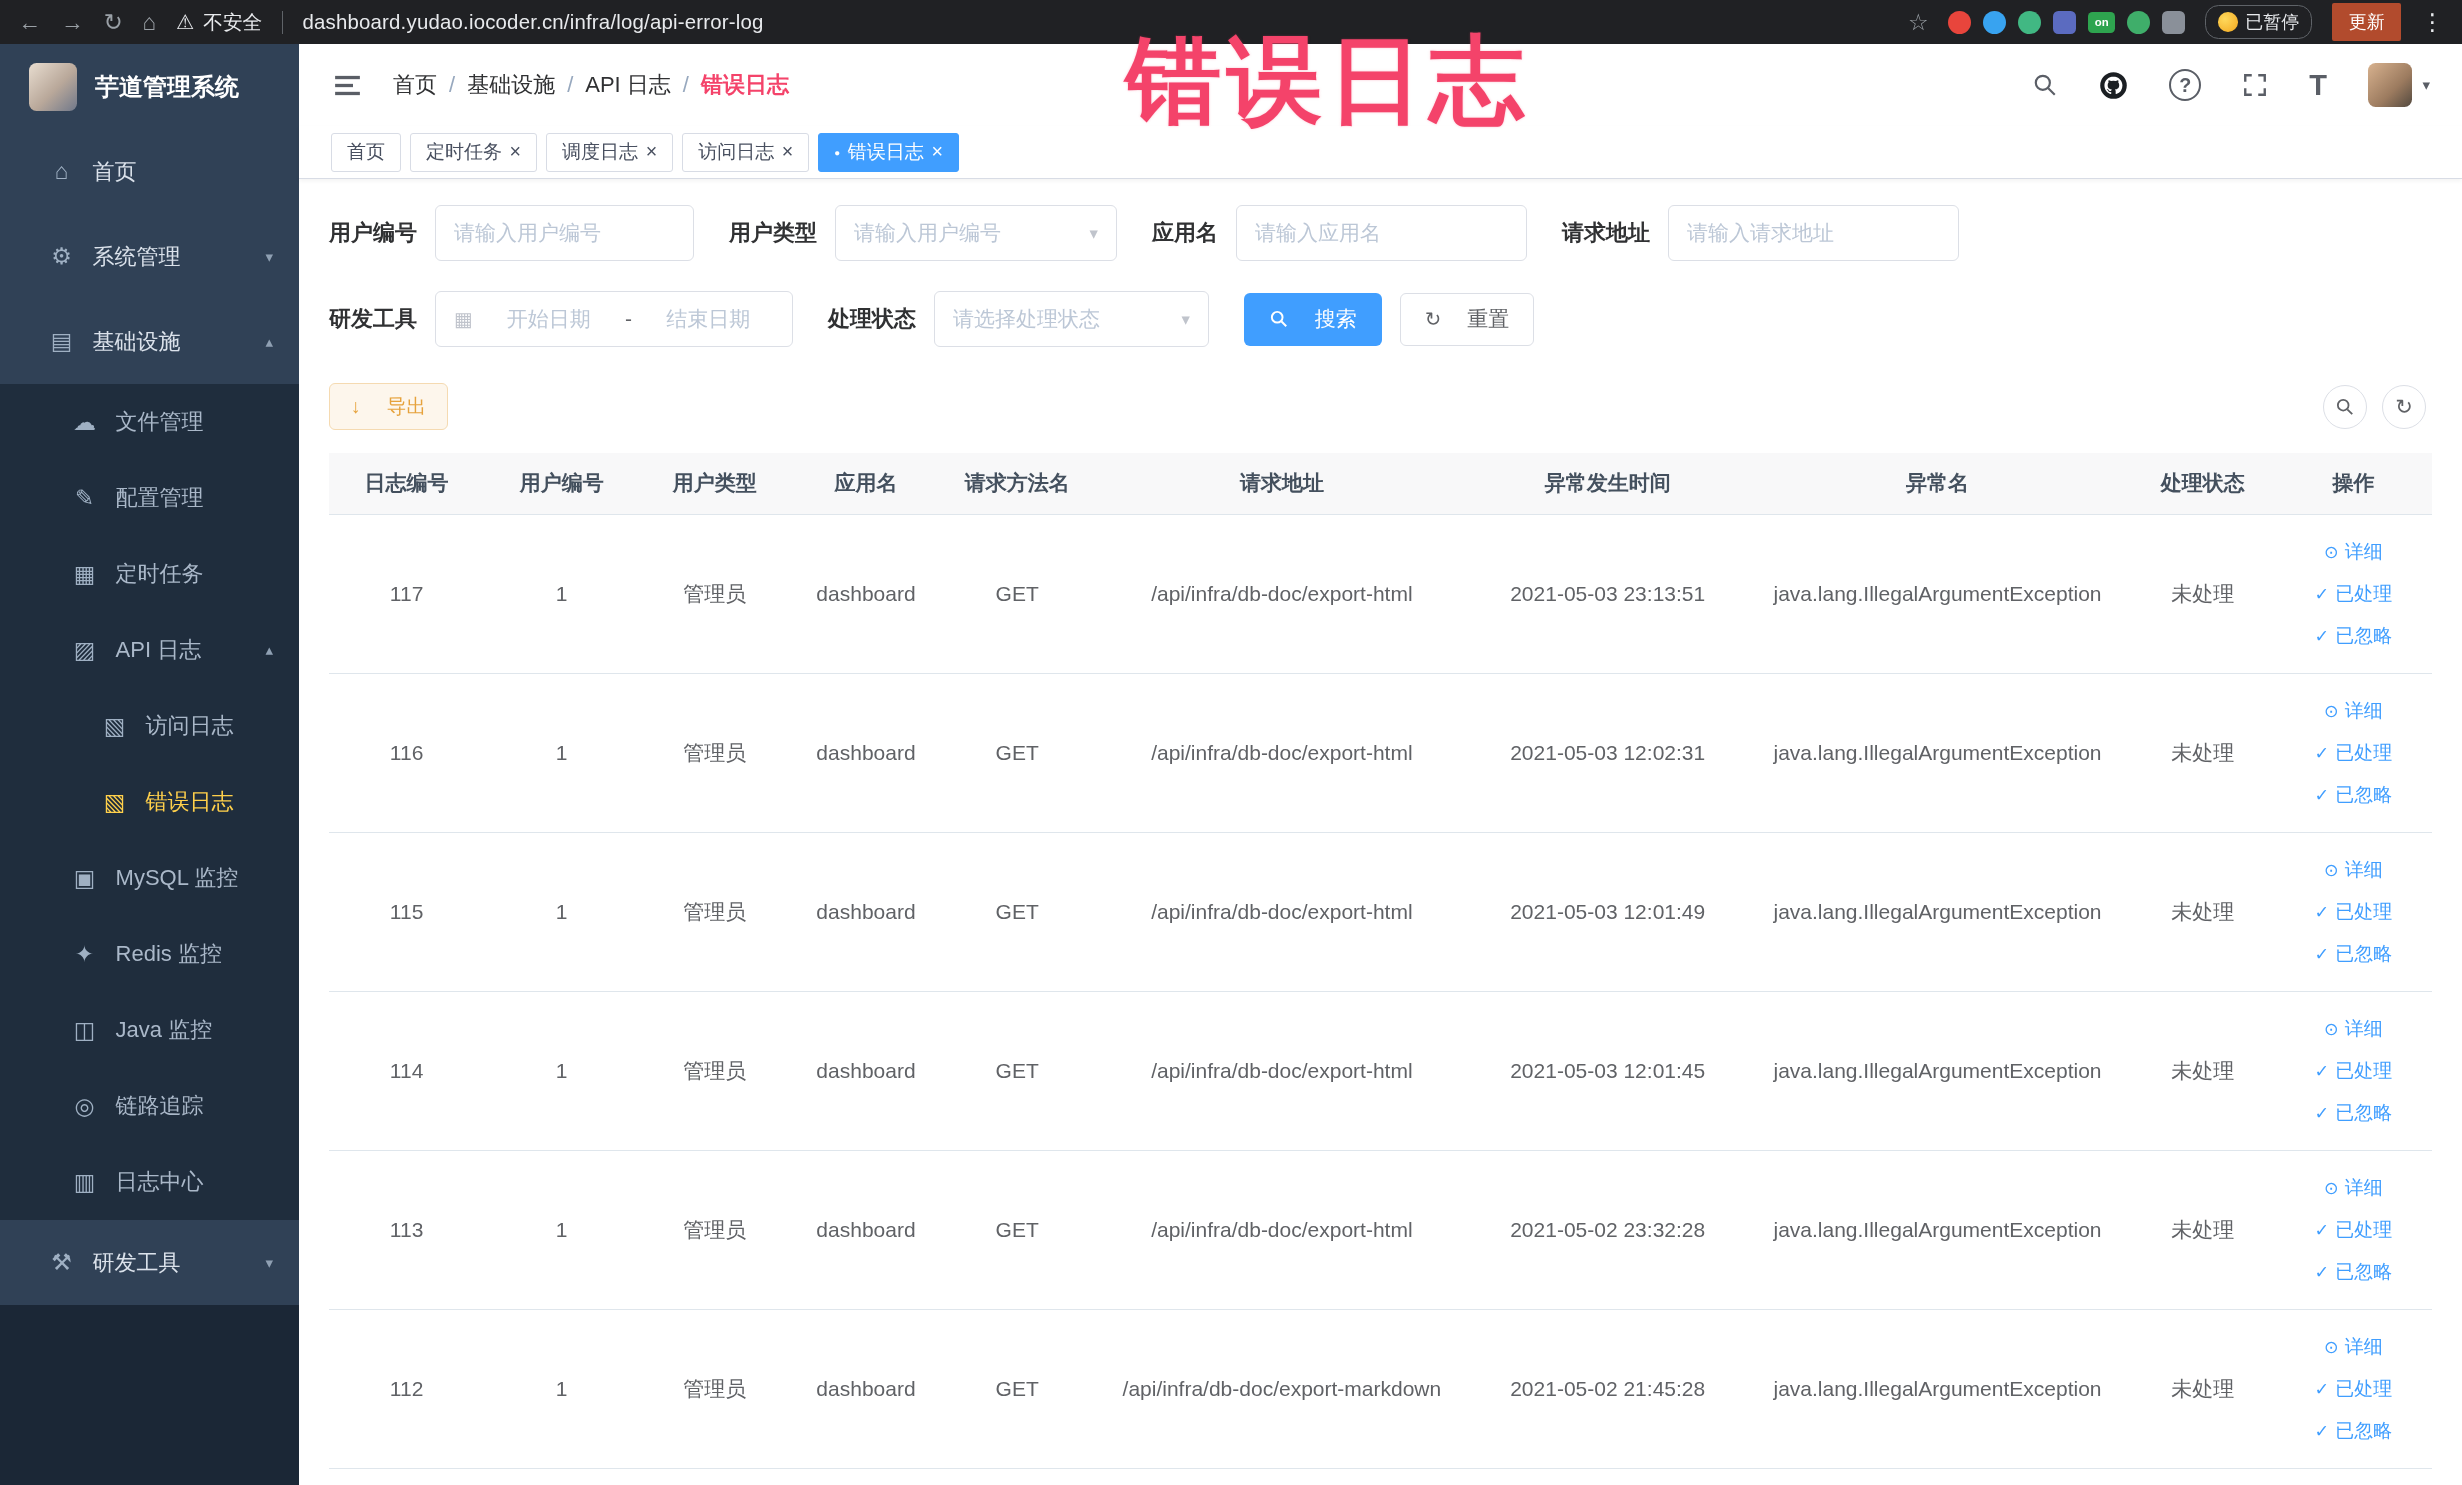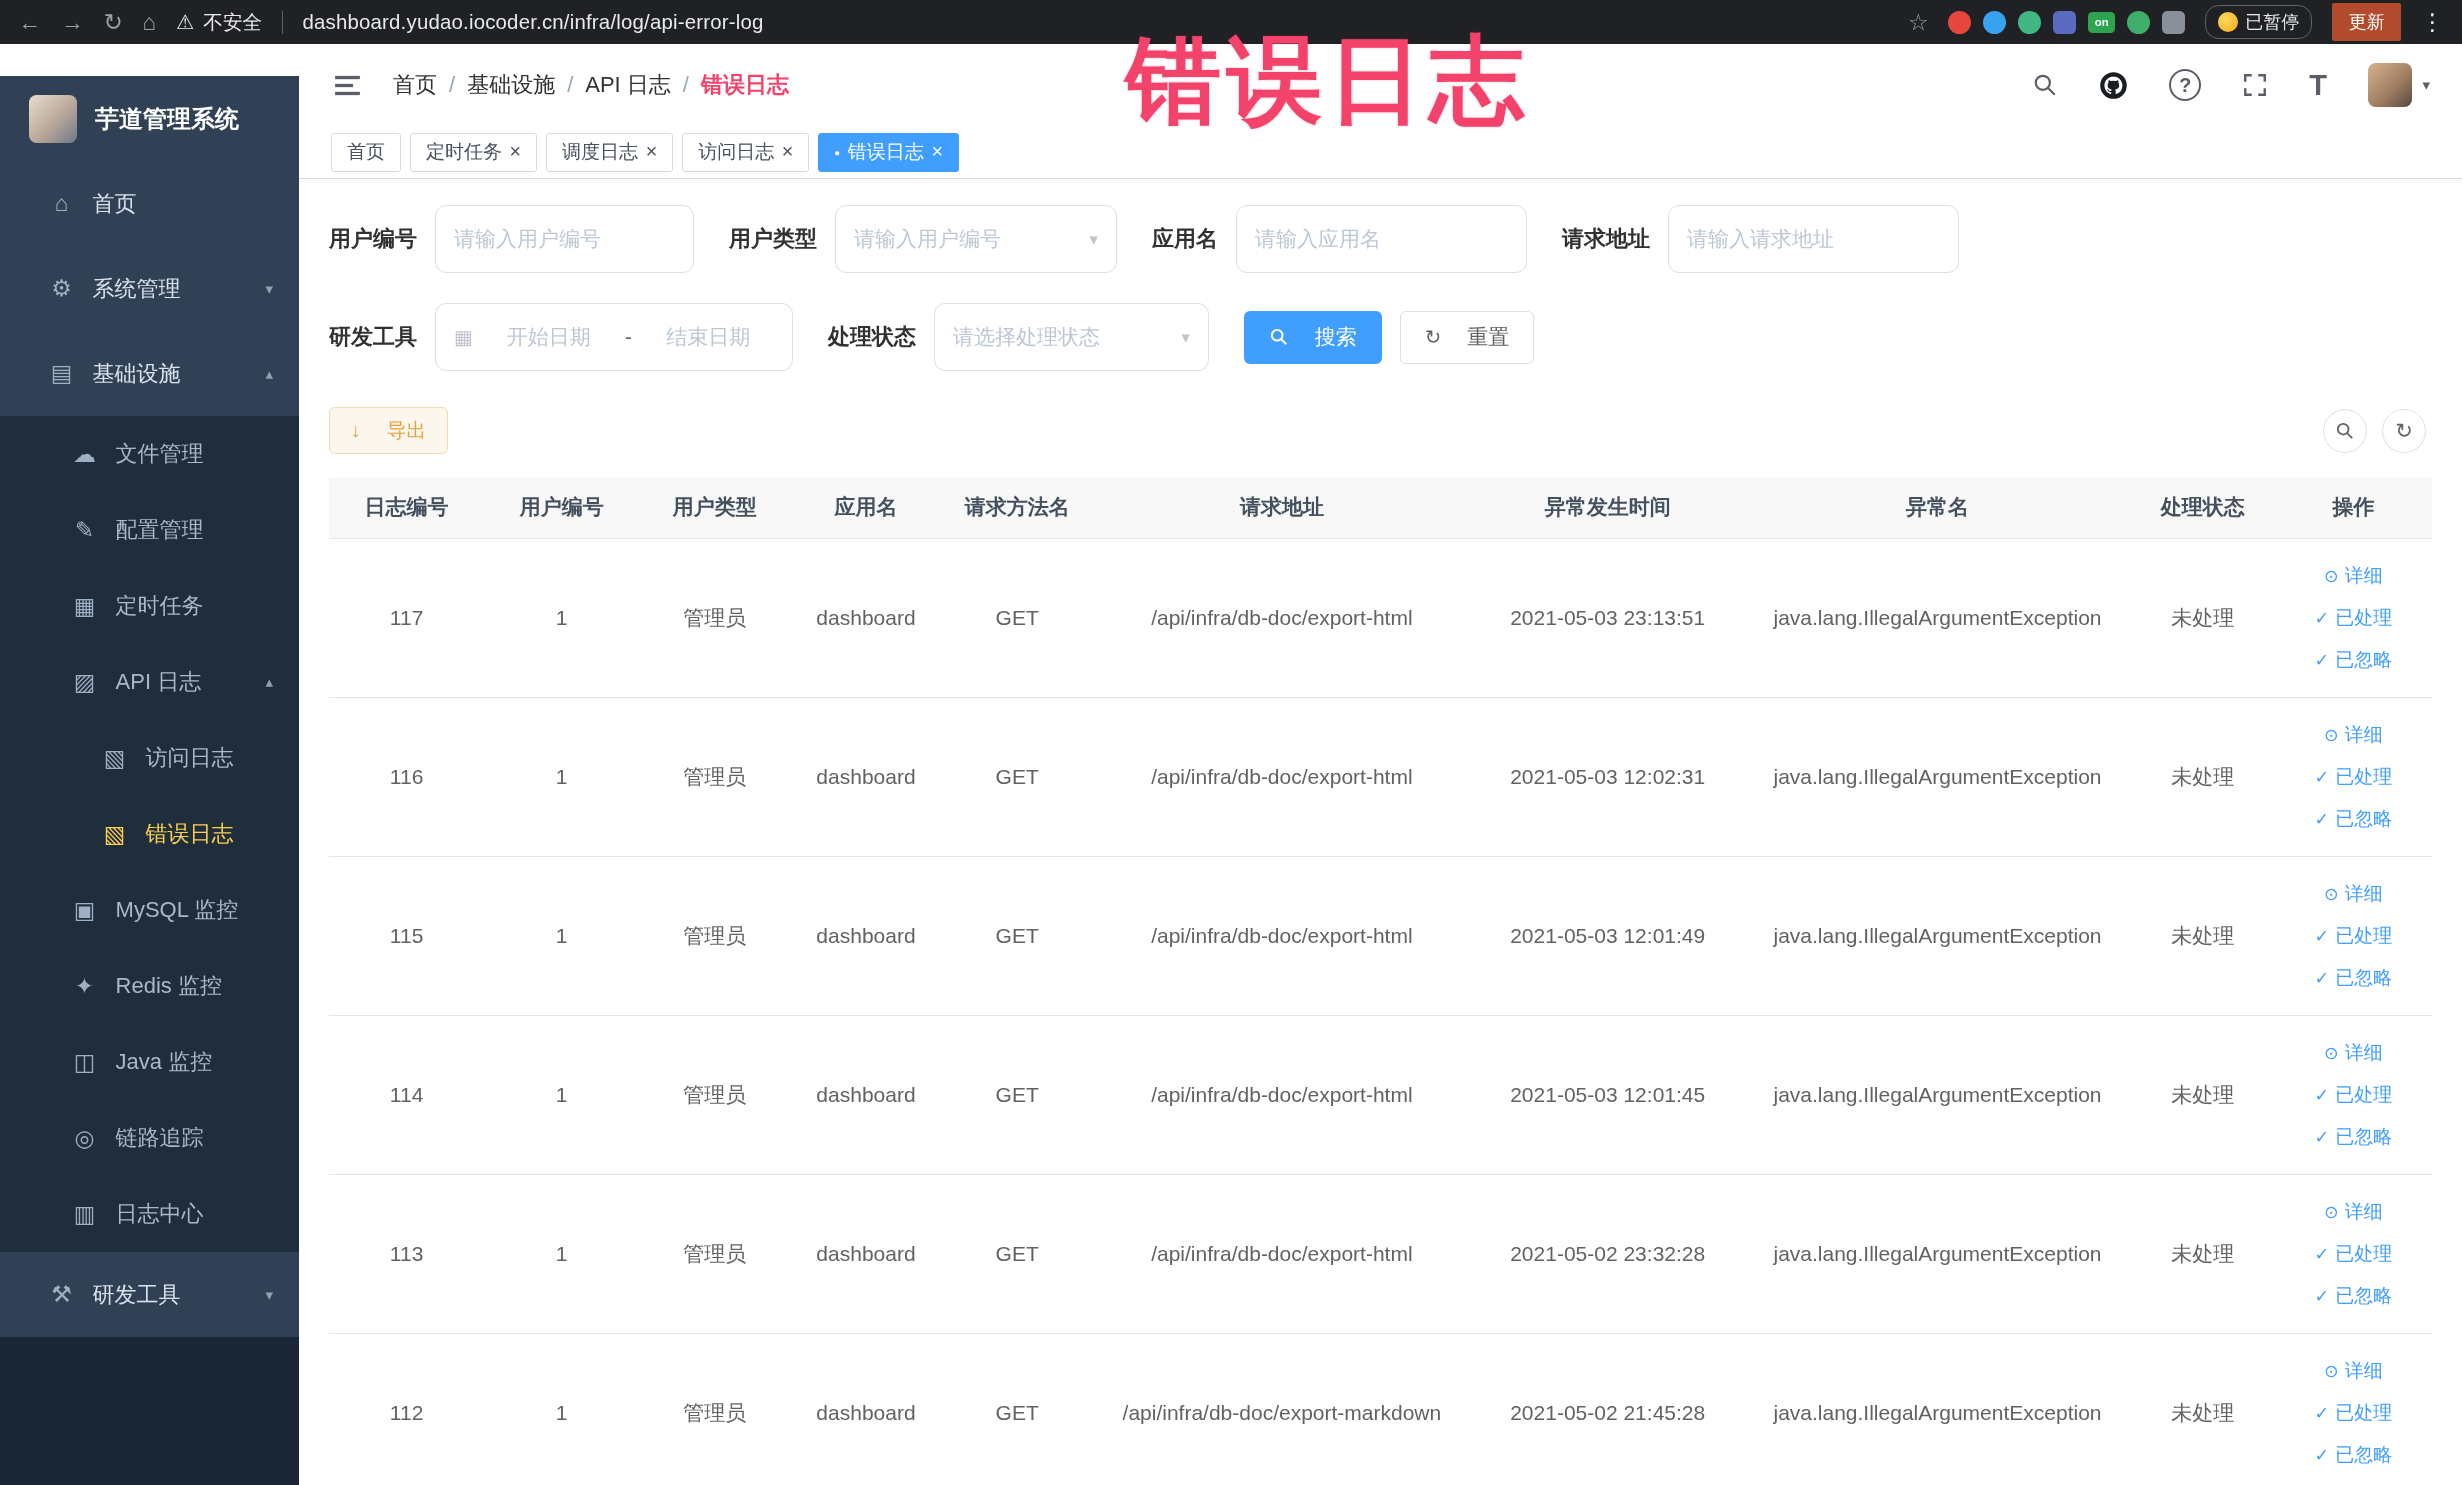--- a/index.html
+++ b/index.html
@@ -35,21 +35,21 @@
                 background:radial-gradient(circle at 35% 35%, #ffd95c, #f2a71e); }
   .update { background:#b24b2d; color:#fff; border-radius:2px; padding:6.8px 16.7px;
             font-size:18px; cursor:pointer; }
   .bmenu { font-size:23px; color:#e8eaed; cursor:pointer; }
 
   
   .app { flex:1; display:flex; min-height:0; }
 
   
   .sidebar { flex:0 0 299px; width:299px; background:#304156; display:flex;
-             flex-direction:column; overflow:hidden;margin-top:32px; }
+             flex-direction:column; overflow:hidden; }
   .logo { height:85px; display:flex; align-items:center; gap:18px; padding:0 0 0 29px; cursor:pointer; }
   .logo-img { width:48px; height:48px; border-radius:7.6px;
               background:linear-gradient(135deg,#e8ddd0 0%,#b9a89a 55%,#70788a 100%); }
   .logo-title { color:#fff; font-size:24px; font-weight:700; }
   .menu { display:flex; flex-direction:column; }
   .mi { display:flex; align-items:center; height:85px; padding:0 26px 0 44px;
         color:#dbe2eb; font-size:22px; cursor:pointer; }
   .mi .mi-icon { width:35px; margin-right:13.6px; text-align:center; font-size:23px; color:#9fb0c3; }
   .mi .mi-chevron { margin-left:auto; font-size:15px; color:#8fa0b3; }
   .submenu { background:#1f2d3d; }
@@ -88,21 +88,21 @@
   .tag .dot { font-size:9.8px; color:#fff; }
   .tag .x { font-size:19.7px; line-height:1; }
   .tag.active { background:#409EFF; border-color:#409EFF; color:#fff; }
 
   
   .content { flex:1; padding:26px 30px 0; display:flex; flex-direction:column; min-height:0; }
 
   .filter-row { display:flex; align-items:center; margin-bottom:30px; }
   .fg { display:flex; align-items:center; margin-right:35px; }
   .flabel { font-size:22px; font-weight:700; color:#303133; margin-right:18px; white-space:nowrap; }
-  .finput, .fselect, .fdate { height:68px; border:0.8px solid #dcdfe6; border-radius:11px;
+  .finput, .fselect, .fdate { height:56px; border:0.8px solid #dcdfe6; border-radius:6px;
       background:#fff; font-size:21px; color:#606266; }
   .finput { padding:0 18px; outline:none; font-family:inherit; }
   .finput::placeholder { color:#bcc7d6; }
   .fselect { display:flex; align-items:center; justify-content:space-between;
              padding:0 18px; cursor:pointer; }
   .ph { color:#bcc7d6; }
   .caret { color:#c0c4cc; font-size:16.7px; }
   .fdate { display:flex; align-items:center; gap:10.6px; padding:0 18px; cursor:pointer; }
   .fdate .cal { color:#c0c4cc; font-size:19.7px; }
   .fdate .ph { flex:1; text-align:center; }

